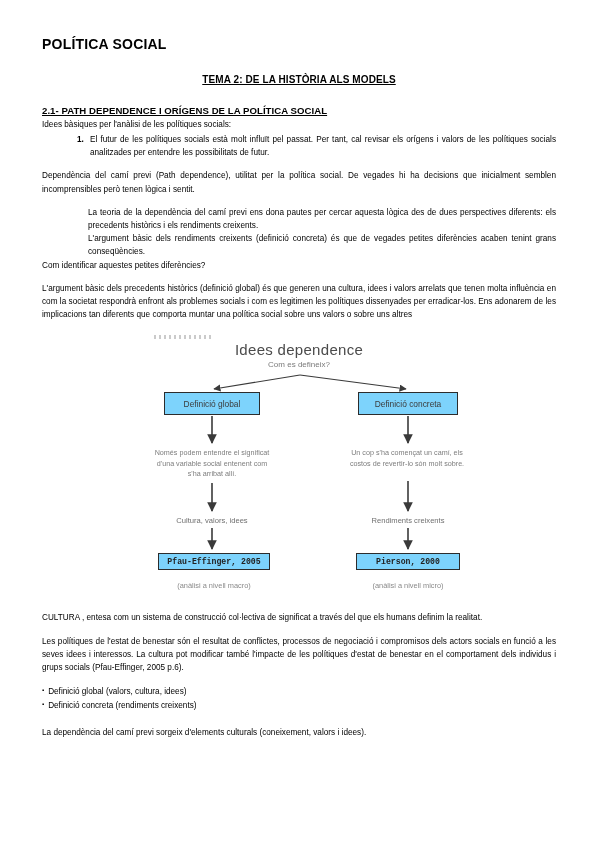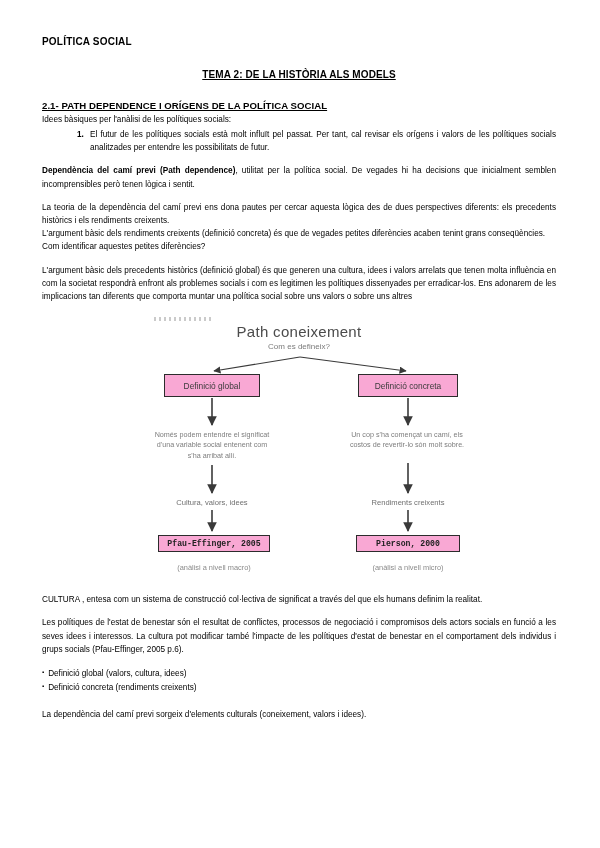--- a/index.html
+++ b/index.html
@@ -17,21 +17,21 @@
   }
   .page {
     position: absolute;
     inset: 0;
     padding: 36px 44px 0 42px;
     box-sizing: border-box;
   }
 
   
   .doc-header {
-    font-size: 10px;
+    font-size: 14px;
     font-weight: bold;
     letter-spacing: 0.2px;
     margin: 0 0 22px 0;
   }
   .doc-title {
     text-align: center;
     font-size: 10px;
     font-weight: bold;
     text-decoration: underline;
     margin: 0 0 20px 0;
@@ -44,21 +44,21 @@
     margin: 0 0 3px 0;
     letter-spacing: 0.05px;
   }
   p.body {
     font-size: 8.2px;
     line-height: 13.2px;
     margin: 0 0 10px 0;
     text-align: justify;
     letter-spacing: 0.01px;
   }
-  p.tight { margin-bottom: 0; }
+  p.tight { margin-bottom: 0; margin-left: 46px; }
   .lead-line {
     font-size: 8.2px;
     line-height: 12px;
     margin: 0 0 2px 0;
   }
   ol.numbered {
     margin: 0 0 10px 0;
     padding-left: 44px;
     font-size: 8.2px;
     line-height: 13.2px;
@@ -76,21 +76,21 @@
     padding: 0;
     font-size: 8.2px;
     line-height: 13px;
   }
   ul.dashed li::before {
     content: "\25AA";
     font-size: 6px;
     vertical-align: 2px;
     margin-right: 4px;
   }
-  b { font-weight: bold; }
+  b { font-weight: normal; }
 
   
   .diagram {
     position: relative;
     width: 100%;
     height: 272px;
     margin: 6px 0 8px 0;
   }
   .diagram svg {
     position: absolute;
@@ -127,21 +127,21 @@
     left: 0;
     width: 100%;
     text-align: center;
     font-size: 8px;
     color: #7b7b7b;
   }
   .d-box {
     position: absolute;
     box-sizing: border-box;
     border: 1.6px solid #2c2c2c;
-    background: #f9a8d4;
+    background: #7dd3fc;
     text-align: center;
     font-size: 8.4px;
     color: #3b3b3b;
     display: flex;
     align-items: center;
     justify-content: center;
   }
   .d-box.top { height: 23px; }
   .d-box.left-top  { left: 122px; top: 61px; width: 96px; }
   .d-box.right-top { left: 316px; top: 61px; width: 100px; }
@@ -226,21 +226,21 @@
       <path d="M170,85 L170,112" stroke="#3a3a3a" stroke-width="1.6" fill="none" marker-end="url(#ah)"></path>
       <path d="M366,85 L366,112" stroke="#3a3a3a" stroke-width="1.6" fill="none" marker-end="url(#ah)"></path>
 
       <path d="M170,152 L170,180" stroke="#3a3a3a" stroke-width="1.6" fill="none" marker-end="url(#ah)"></path>
       <path d="M366,150 L366,180" stroke="#3a3a3a" stroke-width="1.6" fill="none" marker-end="url(#ah)"></path>
 
       <path d="M170,197 L170,218" stroke="#3a3a3a" stroke-width="1.6" fill="none" marker-end="url(#ah)"></path>
       <path d="M366,197 L366,218" stroke="#3a3a3a" stroke-width="1.6" fill="none" marker-end="url(#ah)"></path>
     </svg>
 
-    <div class="d-title">Path coneixement</div>
+    <div class="d-title">Idees dependence</div>
     <div class="d-subtitle">Com es defineix?</div>
 
     <div class="d-box top left-top">Definició global</div>
     <div class="d-box top right-top">Definició concreta</div>
 
     <div class="d-desc left">Només podem entendre el significat d'una variable social entenent com s'ha arribat allí.</div>
     <div class="d-desc right">Un cop s'ha començat un camí, els costos de revertir-lo són molt sobre.</div>
 
     <div class="d-outcome left">Cultura, valors, idees</div>
     <div class="d-outcome right">Rendiments creixents</div>

